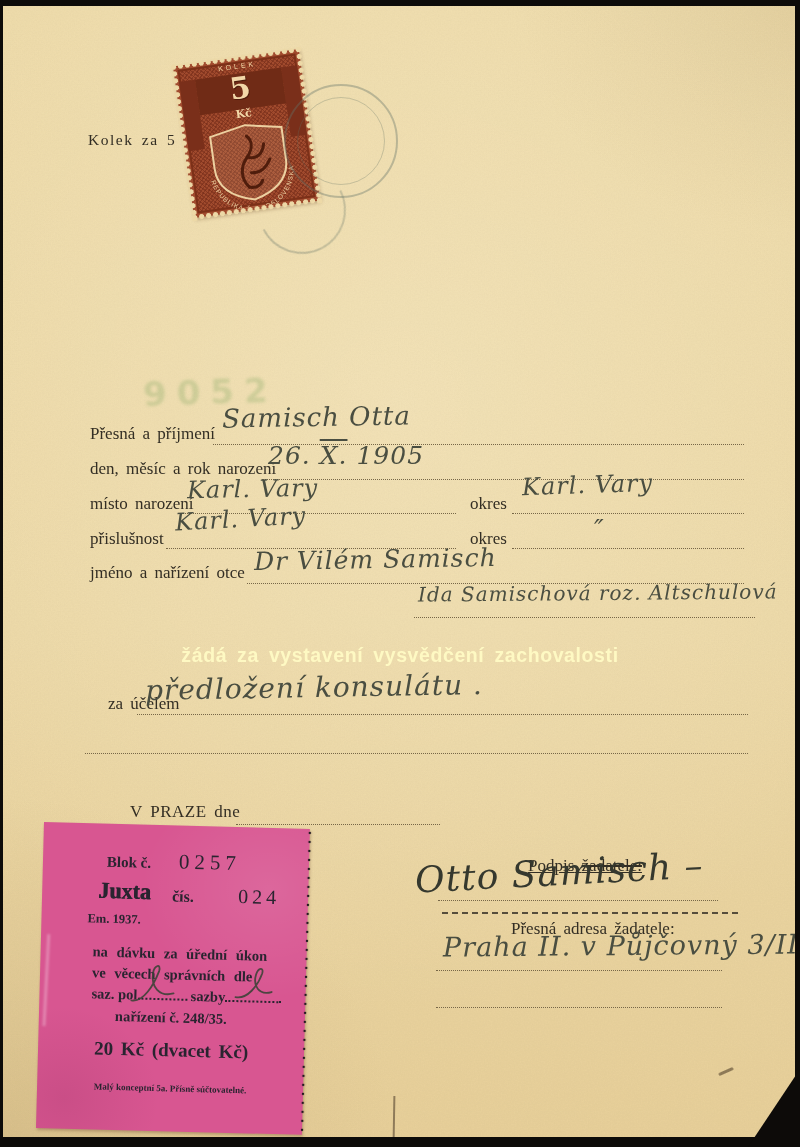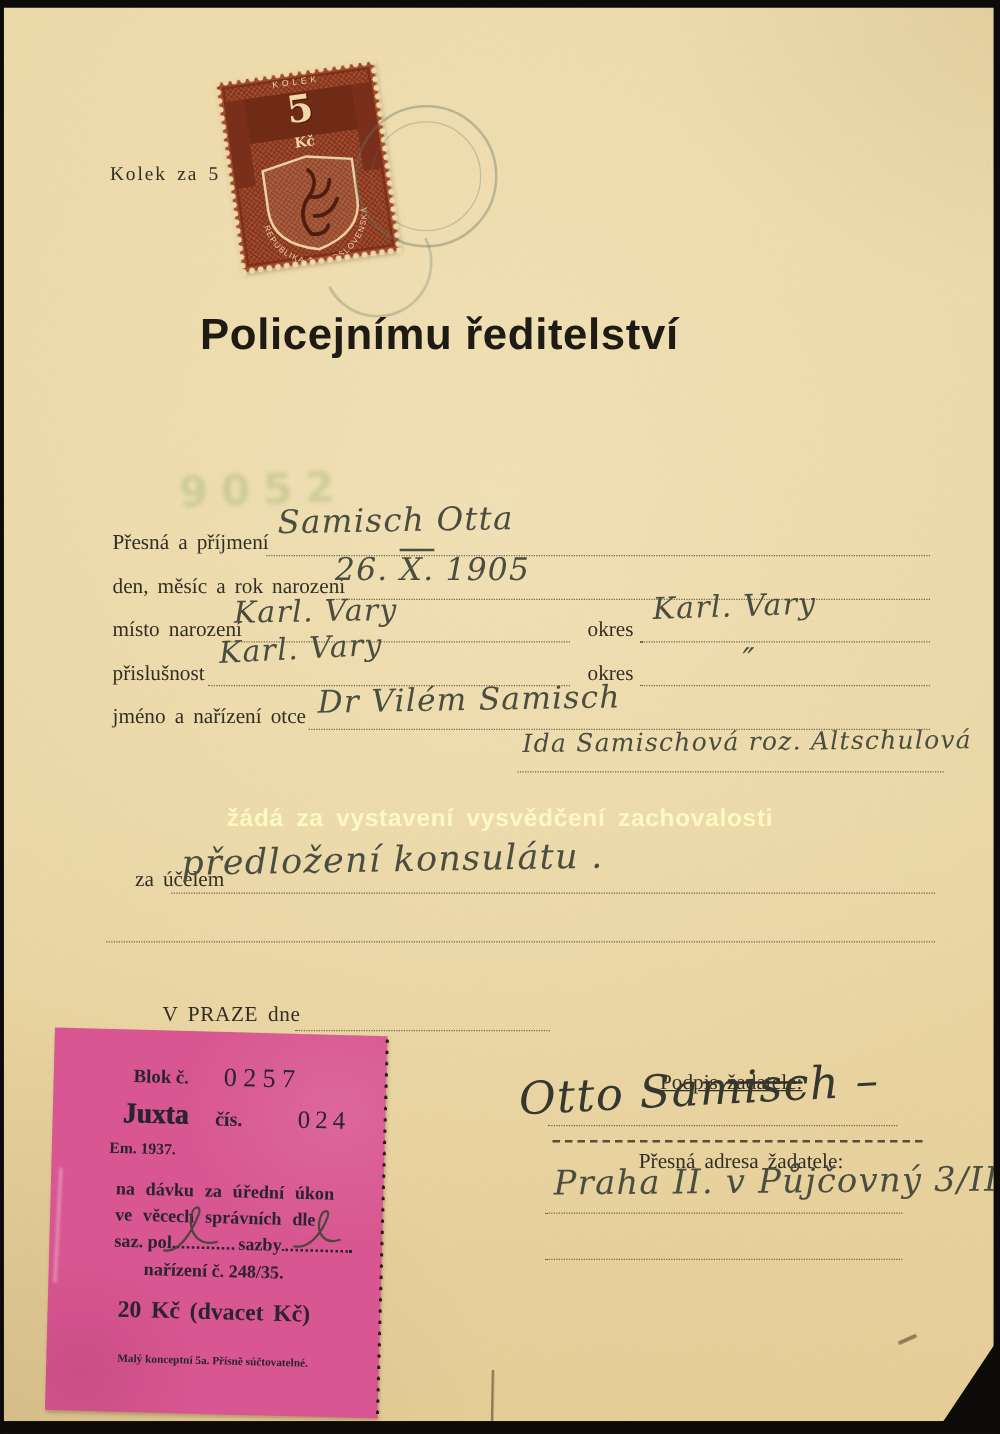--- a/index.html
+++ b/index.html
@@ -155,21 +155,20 @@
     <div class="perf perf-t"></div>
     <div class="perf perf-b"></div>
     <div class="perf perf-l"></div>
     <div class="perf perf-r"></div>
   </div>
 
   <div class="postmark pm1"></div>
   <div class="postmark pm2"></div>
   <div class="postmark pm3"></div>
 
-  <div class="title title1">Policejnímu ředitelství</div>
 
   <div class="print" style="left:90px;top:424px;">Přesná a příjmení</div>
   <div class="hand" style="left:222px;top:402px;font-size:26px;transform:rotate(-1deg);">Samisch Otta</div>
   <div class="dot" style="left:213px;top:444px;width:531px;"></div>
 
   <div class="print" style="left:90px;top:459px;">den, měsíc a rok narození</div>
   <div class="hand" style="left:268px;top:441px;font-size:25px;">
     <span>26.</span>
     <span class="overline">X.</span>
     <span>1905</span>

